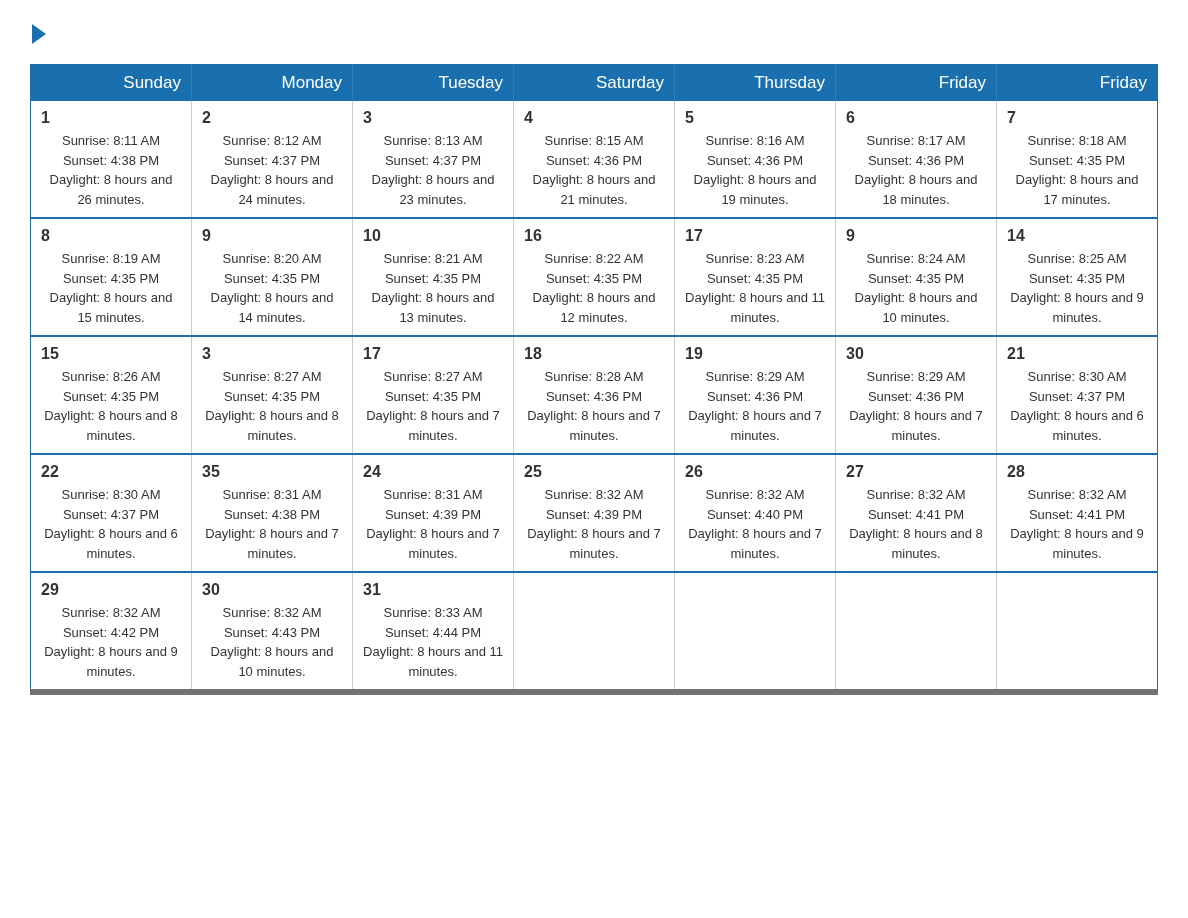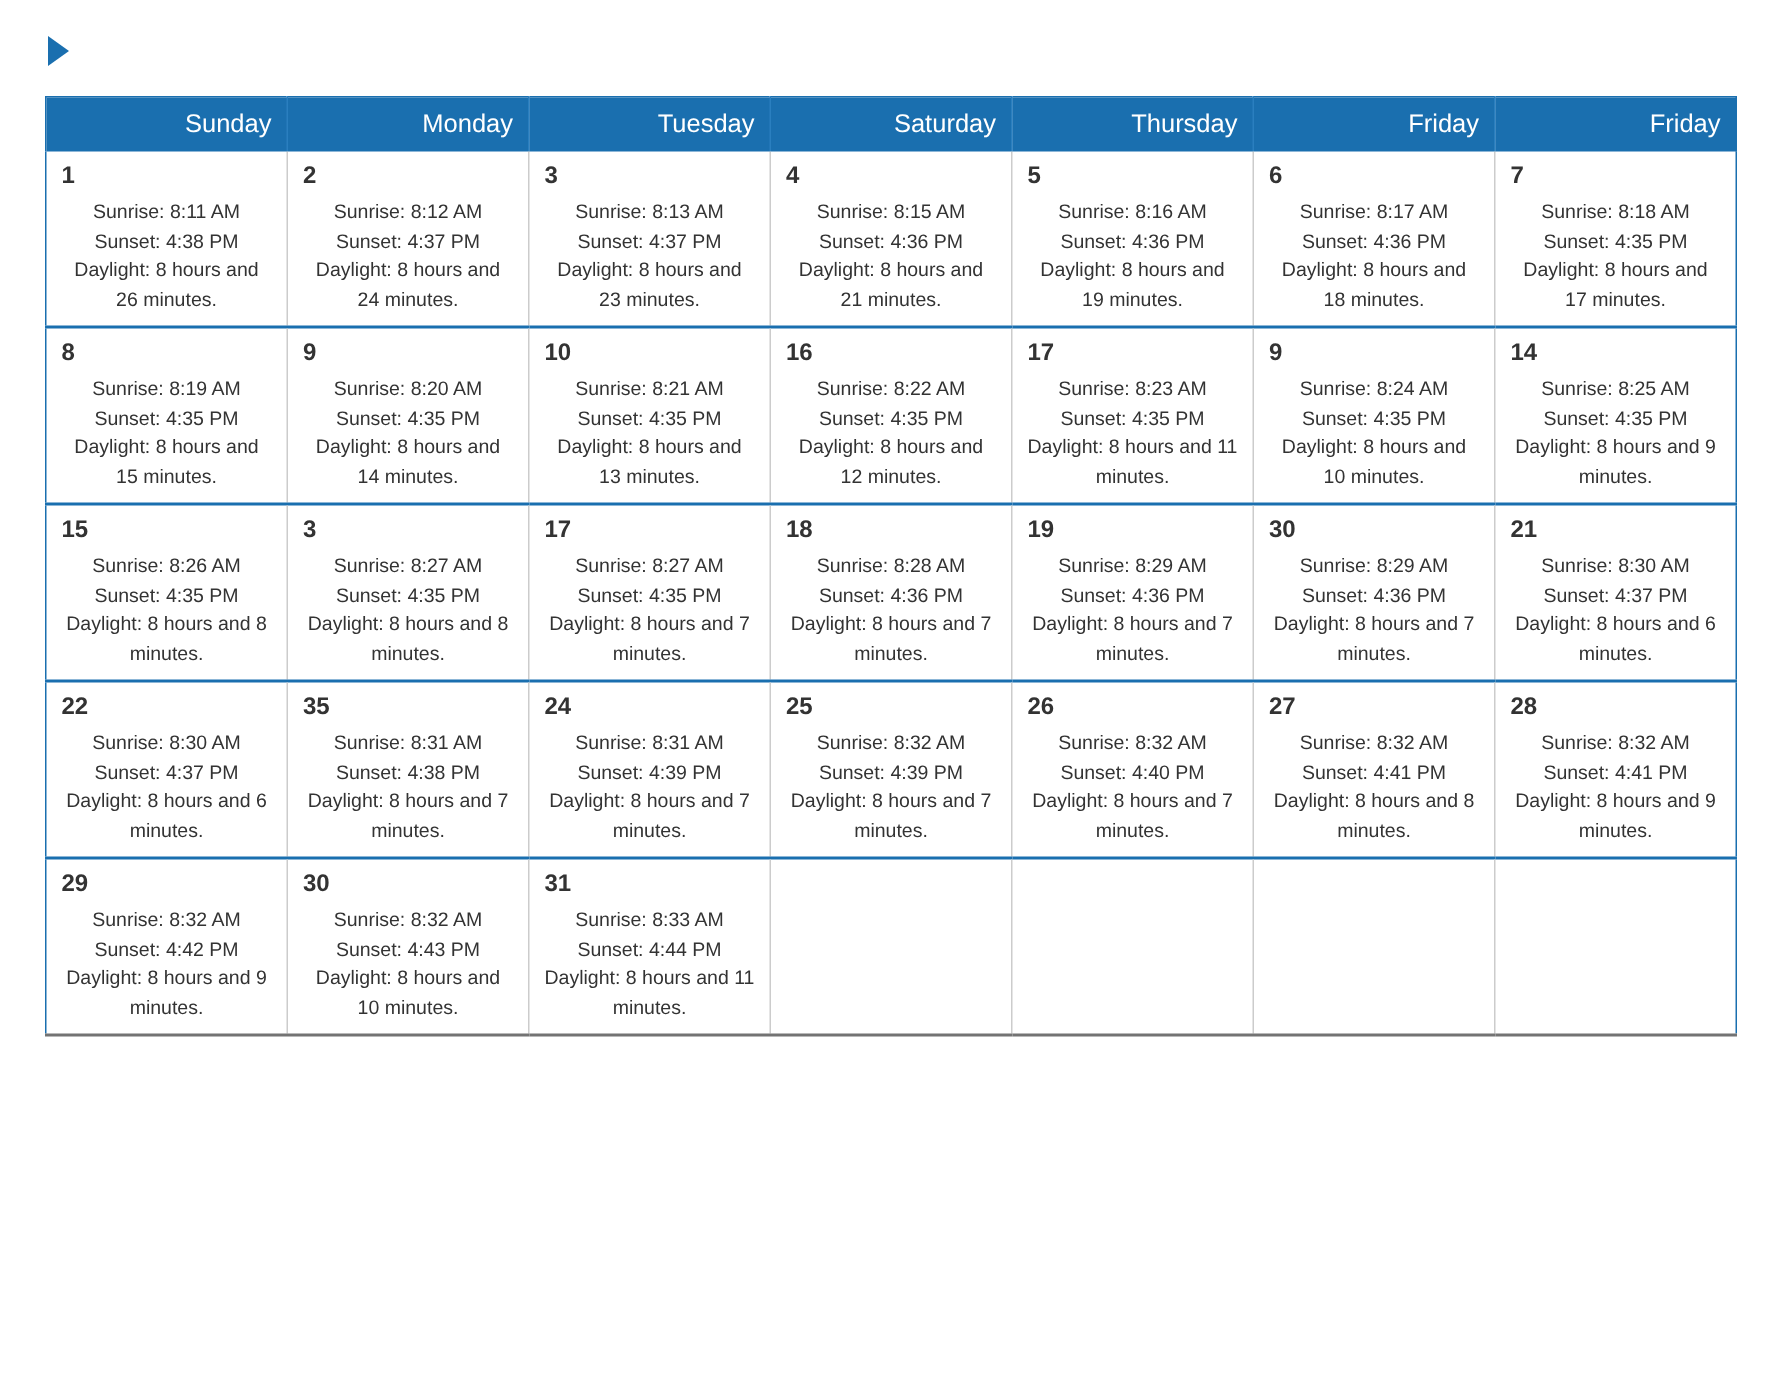--- a/index.html
+++ b/index.html
@@ -81,21 +81,21 @@
       border-right: 1px solid #ccc;
       border-bottom: 2px solid #1a6faf;
       font-size: 13px;
       color: #333;
       width: 14.28%;
     }
     .calendar-table tbody tr td:last-child {
       border-right: none;
     }
     .calendar-table tbody tr:last-child td {
-      border-bottom: 2px solid #737373;
+      border-bottom: 6px solid #737373;
     }
     .day-number {
       font-size: 16px;
       font-weight: bold;
       margin-bottom: 4px;
       display: block;
     }
     .day-info {
       font-size: 13px;
       line-height: 1.5;

